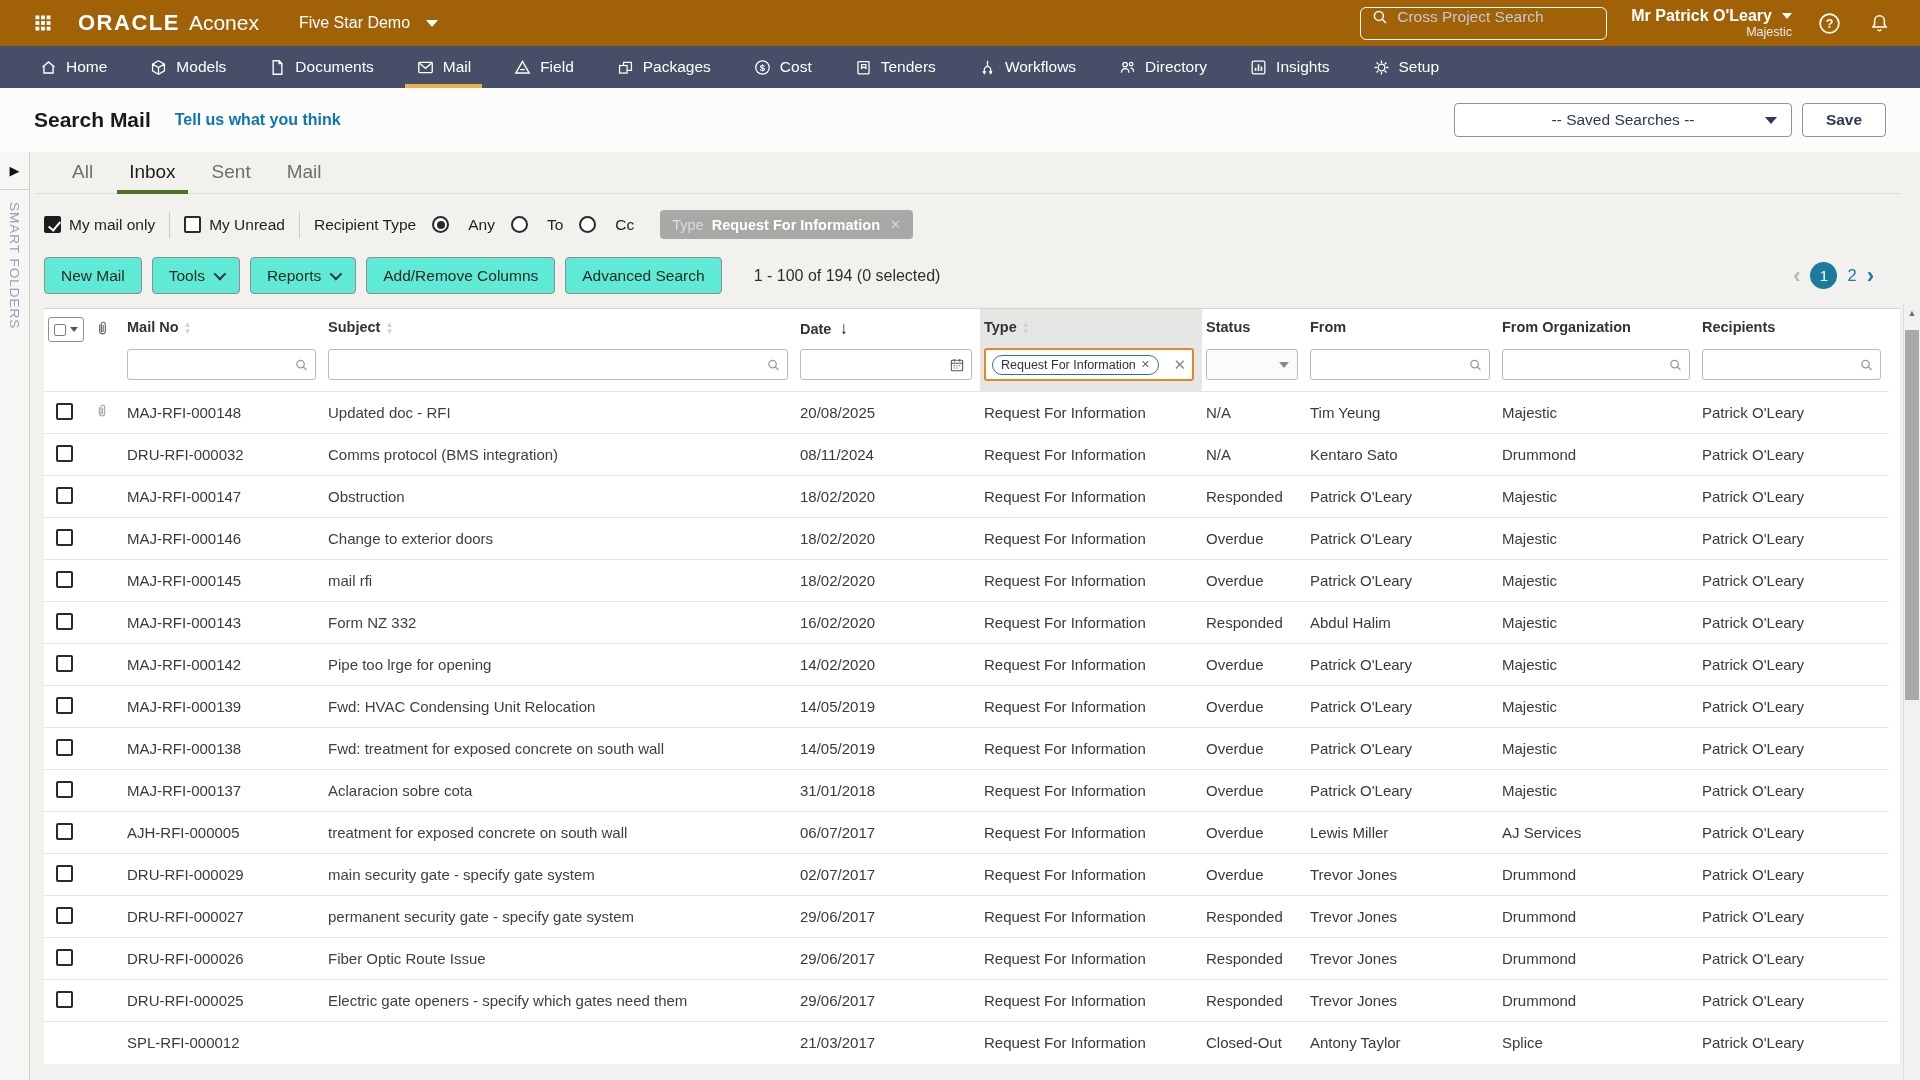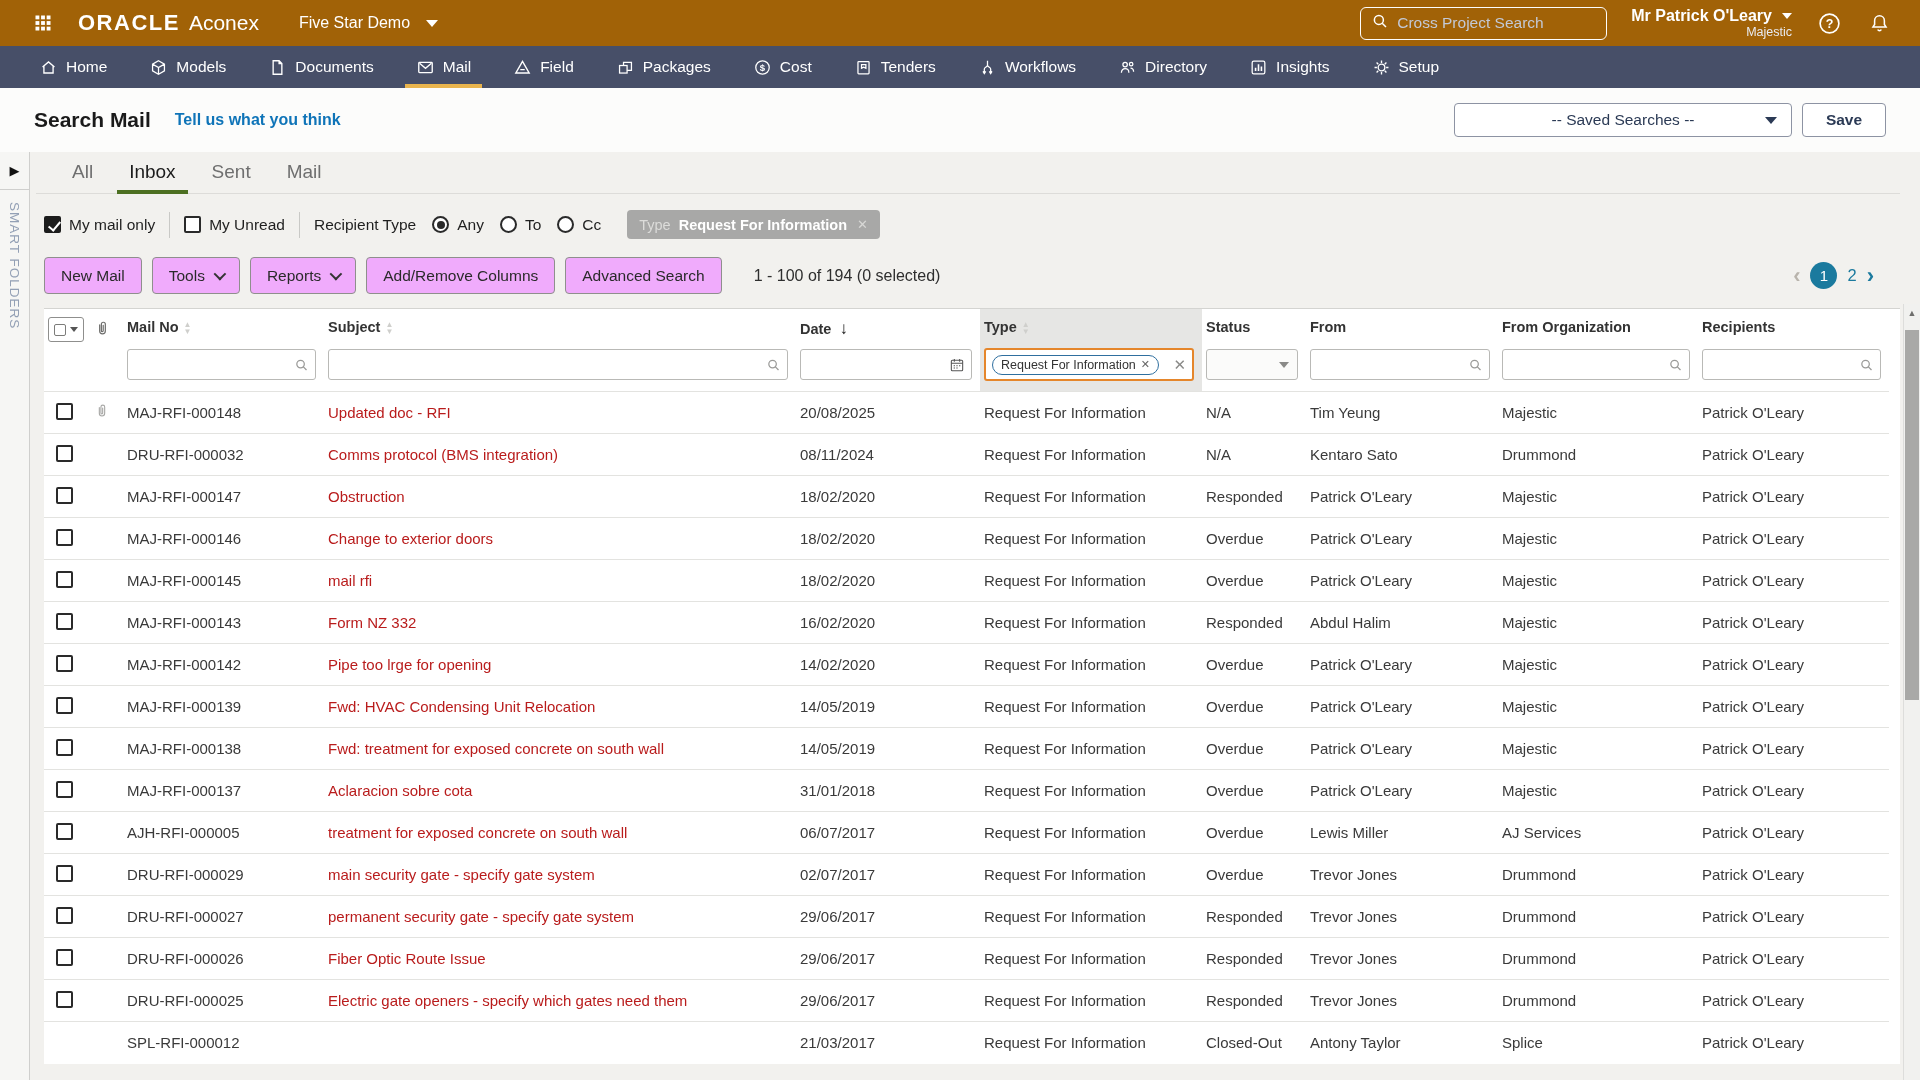--- a/index.html
+++ b/index.html
@@ -11,21 +11,21 @@
   .topbar { background:#a16207; height:46px; display:flex; align-items:center;
     padding:0 28px 0 30px; color:#fff; flex:0 0 auto; }
   .topbar-left { display:flex; align-items:center; gap:22px; }
   .applauncher { width:26px; height:26px; display:flex; align-items:center; justify-content:center; cursor:pointer; }
   .logo { display:flex; align-items:baseline; gap:9px; white-space:nowrap; }
   .logo .oracle { font-size:22px; font-weight:800; letter-spacing:1.5px; }
   .logo .aconex { font-size:21px; font-weight:400; }
   .project { display:flex; align-items:center; gap:16px; font-size:16px; margin-left:18px; cursor:pointer; }
   .caret-down { width:0; height:0; border-left:6px solid transparent; border-right:6px solid transparent; border-top:7px solid #fff; display:inline-block; }
   .topbar-right { margin-left:auto; display:flex; align-items:center; gap:24px; }
-  .xsearch { display:flex; align-items:center; gap:8px; border:1.5px solid #fdfdfd; border-radius:6px;
+  .xsearch { display:flex; align-items:flex-start; gap:8px; border:1.5px solid #fdfdfd; border-radius:6px;
     height:33px; width:247px; padding:0 10px; }
   .xsearch input { background:transparent; border:none; outline:none; color:#fff; font-size:15.5px; width:100%;
     font-family:"Liberation Sans", sans-serif; }
   .xsearch input::placeholder { color:#c3c9d6; }
   .userbox { text-align:right; line-height:1.15; cursor:pointer; }
   .userbox .uname { font-size:16px; font-weight:700; display:flex; align-items:center; gap:10px; }
   .userbox .uname .caret-down { border-top-width:6px; border-left-width:5px; border-right-width:5px; }
   .userbox .uorg { font-size:12.5px; color:#e8eaf0; }
   .tb-icon { width:26px; height:26px; cursor:pointer; display:flex; align-items:center; justify-content:center; }
 
@@ -68,38 +68,38 @@
   
   .filterrow { display:flex; align-items:center; margin:16px 0 0 8px; gap:14px; font-size:15.5px; color:#1f1f1f; }
   .fgroup { display:flex; align-items:center; gap:8px; }
   .vdiv { width:1px; height:26px; background:#c9c9c6; }
   .cb { width:17px; height:17px; border:2px solid #2a2a2a; border-radius:2px; background:#fff; display:inline-block; cursor:pointer; position:relative; flex:0 0 auto; }
   .cb.checked { background:#1c1c1c; border-color:#1c1c1c; }
   .cb.checked::after { content:""; position:absolute; left:4.5px; top:0.5px; width:5px; height:10px;
     border:solid #fff; border-width:0 2.5px 2.5px 0; transform:rotate(40deg); }
   .radio { width:17px; height:17px; border:2px solid #2a2a2a; border-radius:50%; background:#fff; display:inline-block; position:relative; cursor:pointer; flex:0 0 auto; }
   .radio.sel::after { content:""; position:absolute; inset:2.5px; border-radius:50%; background:#2a2a2a; }
-  .rt-opt { display:flex; align-items:center; gap:8px; margin-left:8px; }
+  .rt-opt { display:flex; align-items:center; gap:19px; margin-left:8px; }
   .chip { background:#a8a8a7; border-radius:4px; height:29px; display:flex; align-items:center; gap:8px;
     padding:0 12px; margin-left:12px; font-size:14.5px; }
   .chip .chip-key { color:#dcdcda; }
   .chip .chip-val { color:#fff; font-weight:700; }
   .chip .chip-x { color:#d8d8d6; font-size:13px; cursor:pointer; margin-left:2px; }
 
   
   .searchrow { display:flex; align-items:center; margin:12px 0 0 8px; gap:18px; }
   .bigsearch { width:843px; height:39px; border:1px solid #a9a9a6; border-radius:3px; background:#fff;
     font-size:16px; padding:0 12px; outline:none; font-family:"Liberation Sans", sans-serif; }
   .searchbtn { height:38px; width:72px; background:#32312c; color:#fff; font-size:15.5px; border:1px solid #32312c;
     border-radius:3px; cursor:pointer; outline:1px dotted #9aa58c; outline-offset:-4px; font-family:"Liberation Sans", sans-serif; }
   .clearall { color:#0f74b8; font-size:16px; text-decoration:none; cursor:pointer; margin-left:42px; }
 
   
   .toolbar { display:flex; align-items:center; margin:18px 0 0 8px; gap:10px; }
-  .tbtn { height:37px; padding:0 16px; background:#f0abfc; border:1px solid #8f8f8d; border-radius:4px;
+  .tbtn { height:37px; padding:0 16px; background:#5eead4; border:1px solid #8f8f8d; border-radius:4px;
     font-size:15.5px; color:#2a2a2a; cursor:pointer; display:flex; align-items:center; gap:9px;
     font-family:"Liberation Sans", sans-serif; }
   .tbtn .chev { width:9px; height:9px; border-right:2px solid #333; border-bottom:2px solid #333;
     transform:rotate(45deg) translateY(-2px); display:inline-block; }
   .rescount { font-size:16px; color:#2e2e2e; margin-left:22px; }
   .pager { margin-left:auto; display:flex; align-items:center; gap:10px; padding-right:26px; }
   .pg-prev { color:#b9b4ac; font-size:22px; font-weight:700; cursor:default; line-height:1; }
   .pg-next { color:#1b7a9e; font-size:22px; font-weight:700; cursor:pointer; line-height:1; }
   .pg-cur { width:27px; height:27px; border-radius:50%; background:#1b7a9e; color:#fff; font-size:15px;
     display:flex; align-items:center; justify-content:center; cursor:pointer; }
@@ -129,21 +129,21 @@
   .statussel { height:31px; border:1px solid #b9b9b6; border-radius:3px; background:#fbfbfa; position:relative; cursor:pointer; }
   .statussel .caret-down { position:absolute; right:8px; top:12px; border-top-color:#8a8a88; border-top-width:6px; border-left-width:5px; border-right-width:5px; }
   .typeflt { height:33px; border:2px solid #e5862b; border-radius:3px; background:#fff; display:flex; align-items:center; padding:0 6px; gap:6px; }
   .typepill { border:1.5px solid #2f6f9f; border-radius:11px; padding:2px 8px; font-size:12.5px; color:#333; white-space:nowrap; display:flex; align-items:center; gap:5px; }
   .typepill .px { color:#666; font-size:11px; cursor:pointer; }
   .typeflt .clr { color:#8a8a88; font-size:15px; margin-left:auto; cursor:pointer; }
 
   tbody td { border-top:1px solid #e3e3e0; font-size:15px; color:#3a3a3a; height:42px; padding:0 6px 0 4px;
     white-space:nowrap; overflow:hidden; text-overflow:ellipsis; }
   tbody td.cell-sel { padding-left:12px; }
-  tbody a.subj { color:#b91c1c; text-decoration:none; cursor:pointer; }
+  tbody a.subj { color:#404040; text-decoration:none; cursor:pointer; }
   .clipslot { display:inline-flex; }
 
   
   .vscroll { position:absolute; right:0; top:152px; bottom:0; width:17px; background:#f1f1ef; border-left:1px solid #dddddb; }
   .vscroll .up { height:17px; display:flex; align-items:center; justify-content:center; font-size:9px; color:#6e6e6c; cursor:pointer; }
   .vscroll .thumb { position:absolute; left:1px; right:1px; top:26px; height:370px; background:#a9a9a7; cursor:grab; }
 </style>
 </head>
 <body>
 

